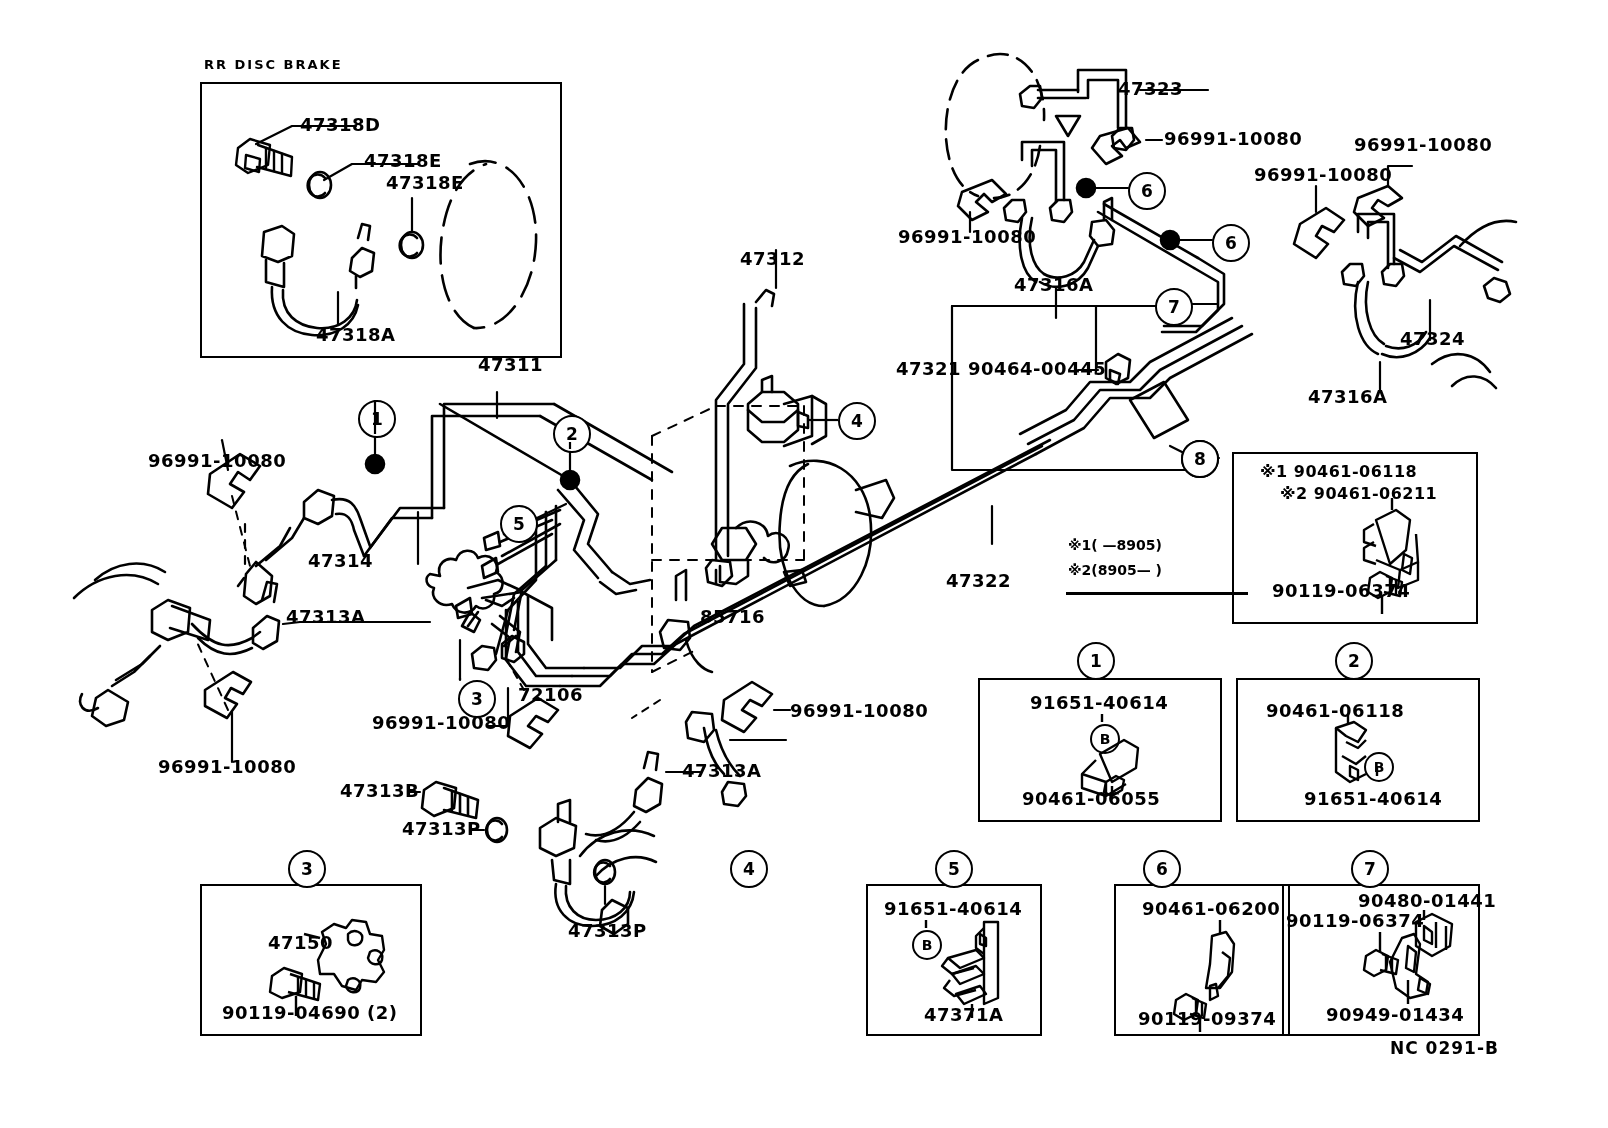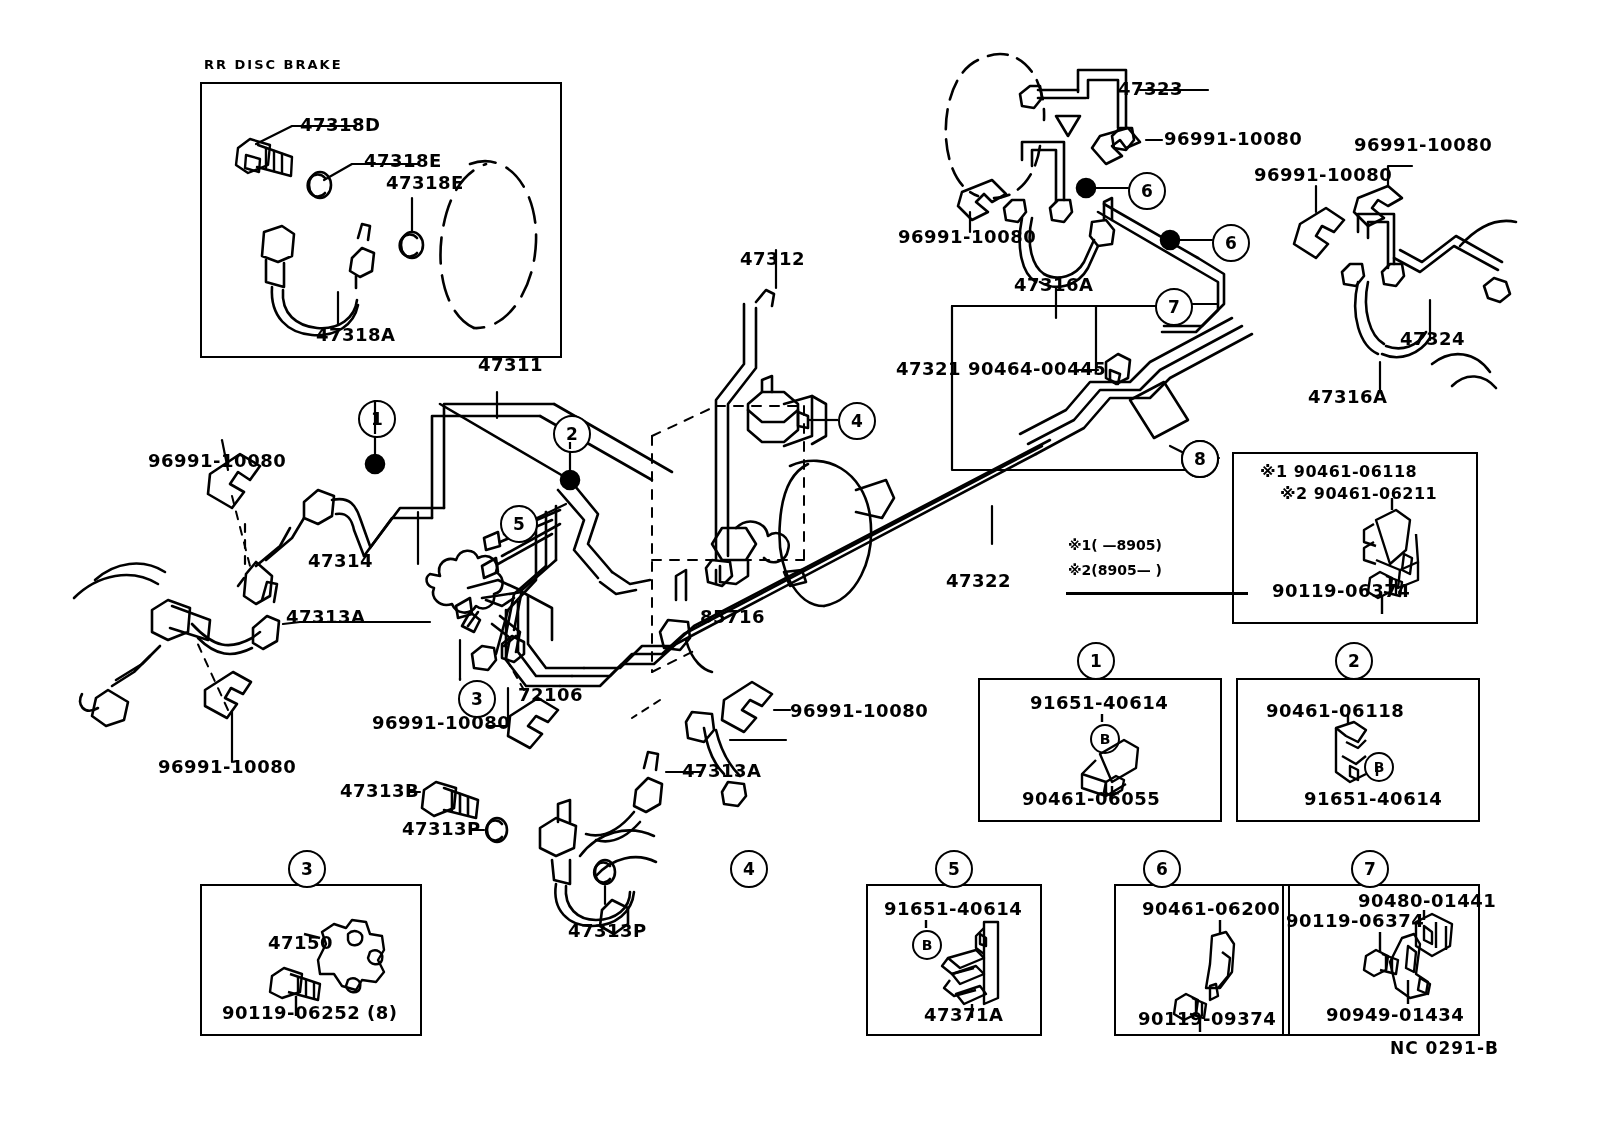--- a/index.html
+++ b/index.html
@@ -416,21 +416,21 @@
         <path d="M108 62 l12 6 8 -8"></path>
         <path d="M104 76 l14 8 10 -8"></path>
         <path d="M112 86 l8 4 0 10 -8 -4 z"></path>
         <path d="M139 96 L139 86"></path>
       </g>
     </svg>
   </div>
 
   <div class="bigbox" style="left:200px;top:884px;width:218px;height:148px;">
     <div class="lbl" style="position:absolute;left:66px;top:48px;">47150</div>
-    <div class="lbl" style="position:absolute;left:20px;top:118px;">90119-06252 (8)</div>
+    <div class="lbl" style="position:absolute;left:20px;top:118px;">90119-04690 (2)</div>
     <svg width="218" height="148" viewBox="0 0 218 148" style="position:absolute;left:0;top:0;">
       <g fill="none" stroke="#000" stroke-width="2.4" stroke-linejoin="round">
         <path d="M124 58 l-4 -12 12 -8 12 4 6 -8 14 2 4 12 12 2 2 14 -6 10 6 12 -8 10 -14 -2 -6 10 -14 -4 -8 -12 -14 0 -2 -14 z"></path>
         <path d="M146 48 c6 -6 16 -2 14 6 -2 6 -12 8 -14 0 z"></path>
         <path d="M168 66 c6 -4 14 0 12 8 -2 6 -12 6 -14 -2 z"></path>
         <path d="M146 94 c6 -4 14 0 12 8 -2 6 -12 6 -14 -2 z"></path>
         <path d="M118 52 L102 48"></path>
         <path d="M70 90 l12 -8 18 6 -2 18 -18 6 -12 -6 z"></path>
         <path d="M88 88 l30 10 -2 16 -30 -8"></path>
         <path d="M96 90 l0 18 M104 93 l0 17 M112 96 l0 16"></path>

